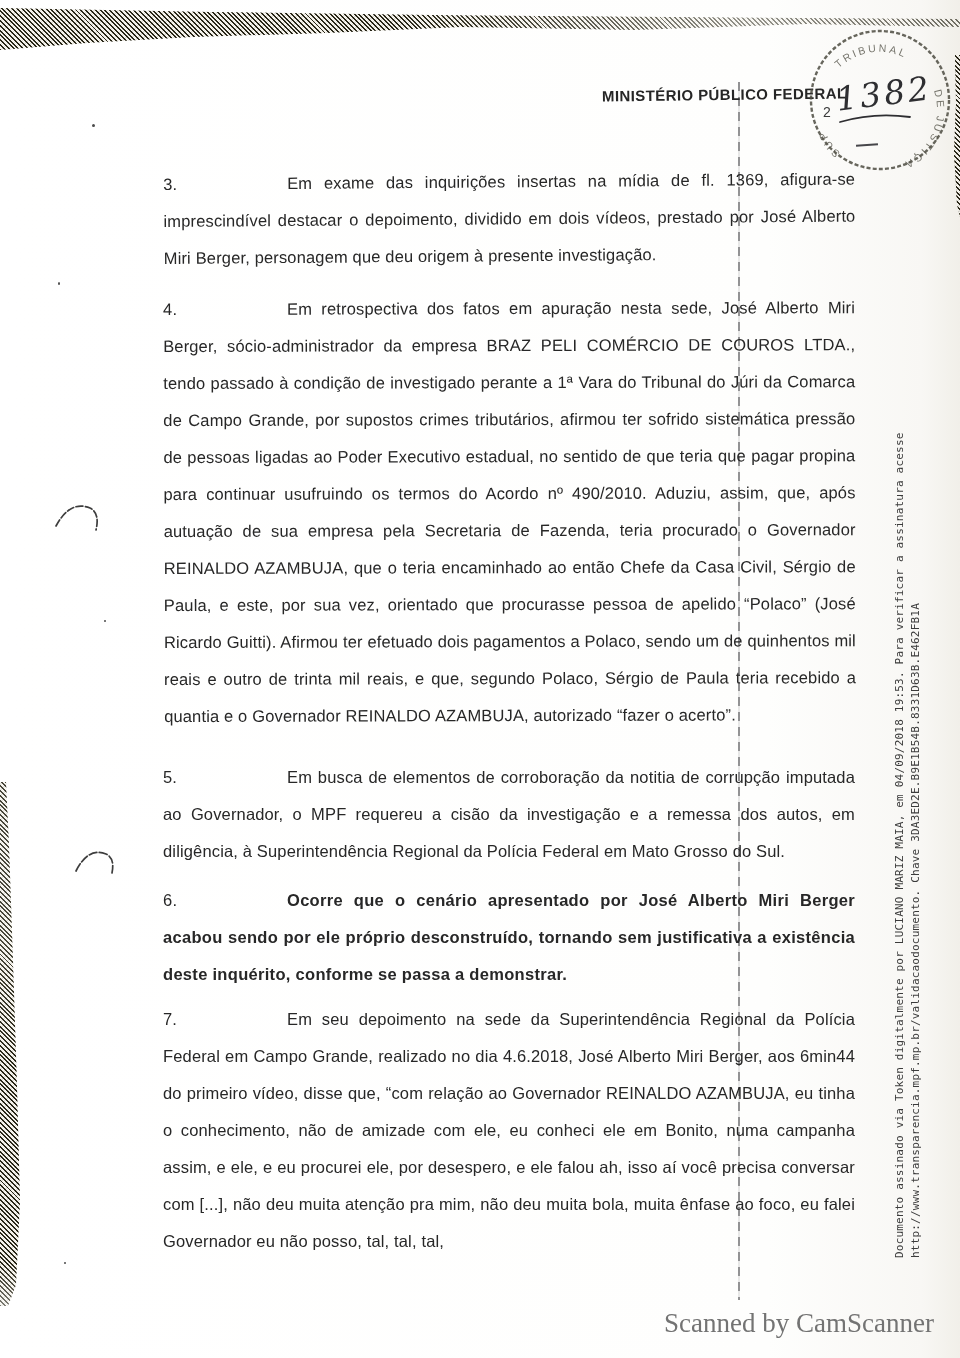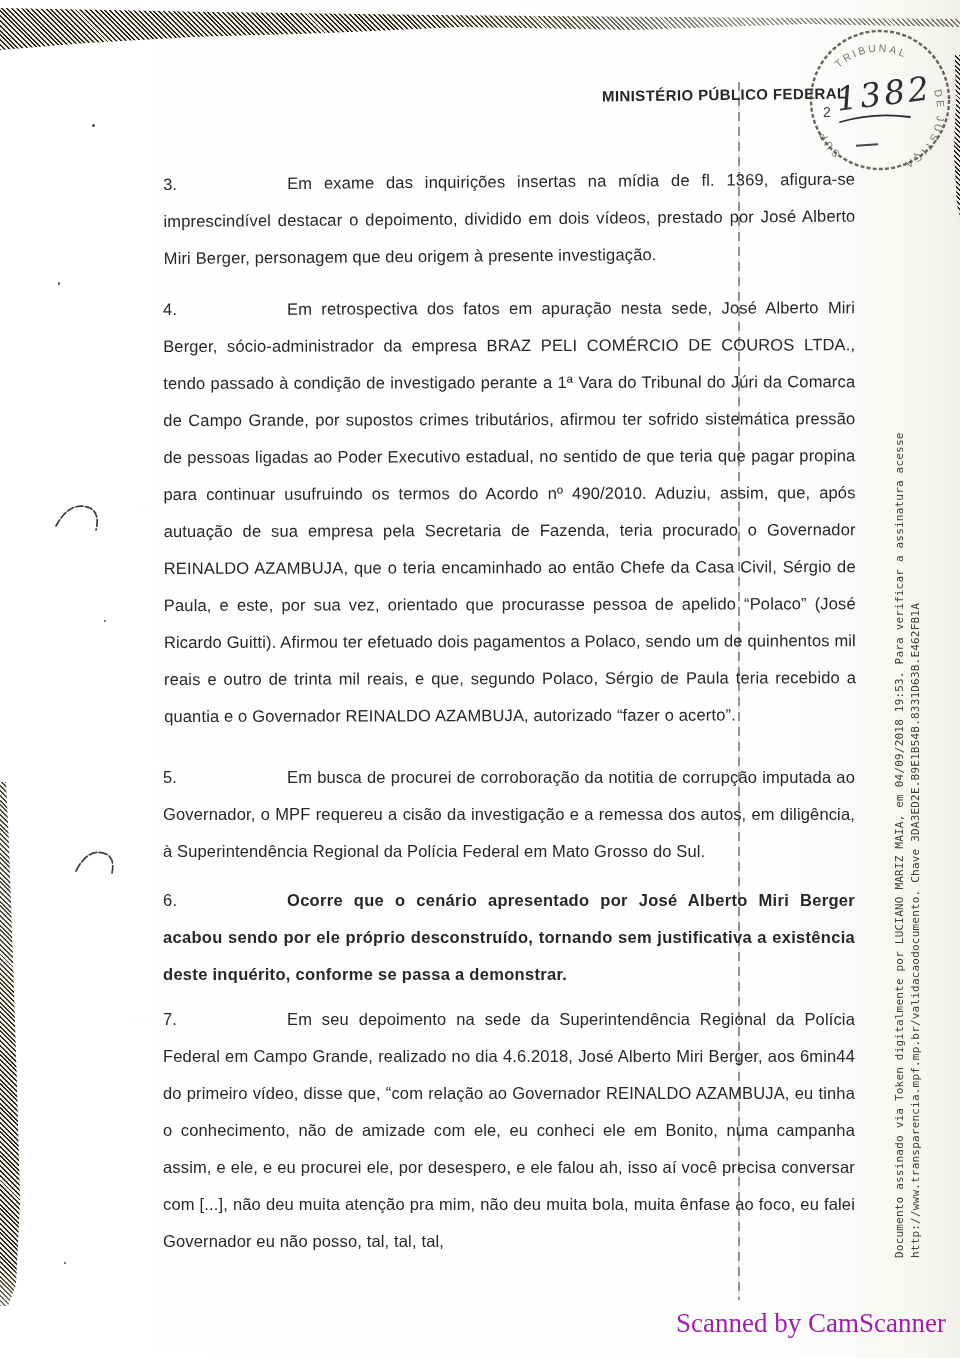--- a/index.html
+++ b/index.html
@@ -67,21 +67,21 @@
   
   .sig-sidebar{
     position:absolute;left:474px;top:806px;width:870px;height:34px;
     transform:rotate(-90deg);
     font-family:"DejaVu Sans Mono",monospace;font-size:11px;line-height:16px;
     color:#3b3b3b;letter-spacing:.2px;white-space:nowrap;
   }
   
   .watermark{
     position:absolute;left:664px;top:1308px;
-    font-family:"Liberation Serif",serif;font-size:27px;color:#a21caf;white-space:nowrap;margin-left:12px;
+    font-family:"Liberation Serif",serif;font-size:27px;color:#737373;white-space:nowrap;
   }
 </style>
 </head>
 <body>
 
 <div class="top-band hatch"></div>
 <div class="left-strip hatch"></div>
 <div class="right-strip hatch"></div>
 <div class="speck" style="left:92px;top:124px;width:3px;height:3px;"></div>
 <div class="speck" style="left:58px;top:282px;width:2px;height:3px;"></div>
@@ -126,21 +126,21 @@
   <div class="para p3">
     <span class="pnum">3.</span>
     <span>Em exame das inquirições insertas na mídia de fl. 1369, afigura-se imprescindível destacar o depoimento, dividido em dois vídeos, prestado por José Alberto Miri Berger, personagem que deu origem à presente investigação.</span>
   </div>
   <div class="para p4">
     <span class="pnum">4.</span>
     <span>Em retrospectiva dos fatos em apuração nesta sede, José Alberto Miri Berger, sócio-administrador da empresa BRAZ PELI COMÉRCIO DE COUROS LTDA., tendo passado à condição de investigado perante a 1ª Vara do Tribunal do Júri da Comarca de Campo Grande, por supostos crimes tributários, afirmou ter sofrido sistemática pressão de pessoas ligadas ao Poder Executivo estadual, no sentido de que teria que pagar propina para continuar usufruindo os termos do Acordo nº 490/2010. Aduziu, assim, que, após autuação de sua empresa pela Secretaria de Fazenda, teria procurado o Governador REINALDO AZAMBUJA, que o teria encaminhado ao então Chefe da Casa Civil, Sérgio de Paula, e este, por sua vez, orientado que procurasse pessoa de apelido “Polaco” (José Ricardo Guitti). Afirmou ter efetuado dois pagamentos a Polaco, sendo um de quinhentos mil reais e outro de trinta mil reais, e que, segundo Polaco, Sérgio de Paula teria recebido a quantia e o Governador REINALDO AZAMBUJA, autorizado “fazer o acerto”.</span>
   </div>
   <div class="para p5">
     <span class="pnum">5.</span>
-    <span>Em busca de procurei de corroboração da </span><span class="run-italic">notitia</span><span> de corrupção imputada ao Governador, o MPF requereu a cisão da investigação e a remessa dos autos, em diligência, à Superintendência Regional da Polícia Federal em Mato Grosso do Sul.</span>
+    <span>Em busca de elementos de corroboração da </span><span class="run-italic">notitia</span><span> de corrupção imputada ao Governador, o MPF requereu a cisão da investigação e a remessa dos autos, em diligência, à Superintendência Regional da Polícia Federal em Mato Grosso do Sul.</span>
   </div>
   <div class="para p6">
     <span class="pnum">6.</span>
     <span>Ocorre que o cenário apresentado por José Alberto Miri Berger acabou sendo por ele próprio desconstruído, tornando sem justificativa a existência deste inquérito, conforme se passa a demonstrar.</span>
   </div>
   <div class="para p7">
     <span class="pnum">7.</span>
     <span>Em seu depoimento na sede da Superintendência Regional da Polícia Federal em Campo Grande, realizado no dia 4.6.2018, José Alberto Miri Berger, aos 6min44 do primeiro vídeo, disse que, “</span><span class="run-italic">com relação ao Governador REINALDO AZAMBUJA, eu tinha o conhecimento, não de amizade com ele, eu conheci ele em Bonito, numa campanha assim, e ele, e eu procurei ele, por desespero, e ele falou ah, isso aí você precisa conversar com [...], não deu muita atenção pra mim, não deu muita bola, muita ênfase ao foco, eu falei Governador eu não posso, tal, tal, tal,</span>
   </div>
 </div>

